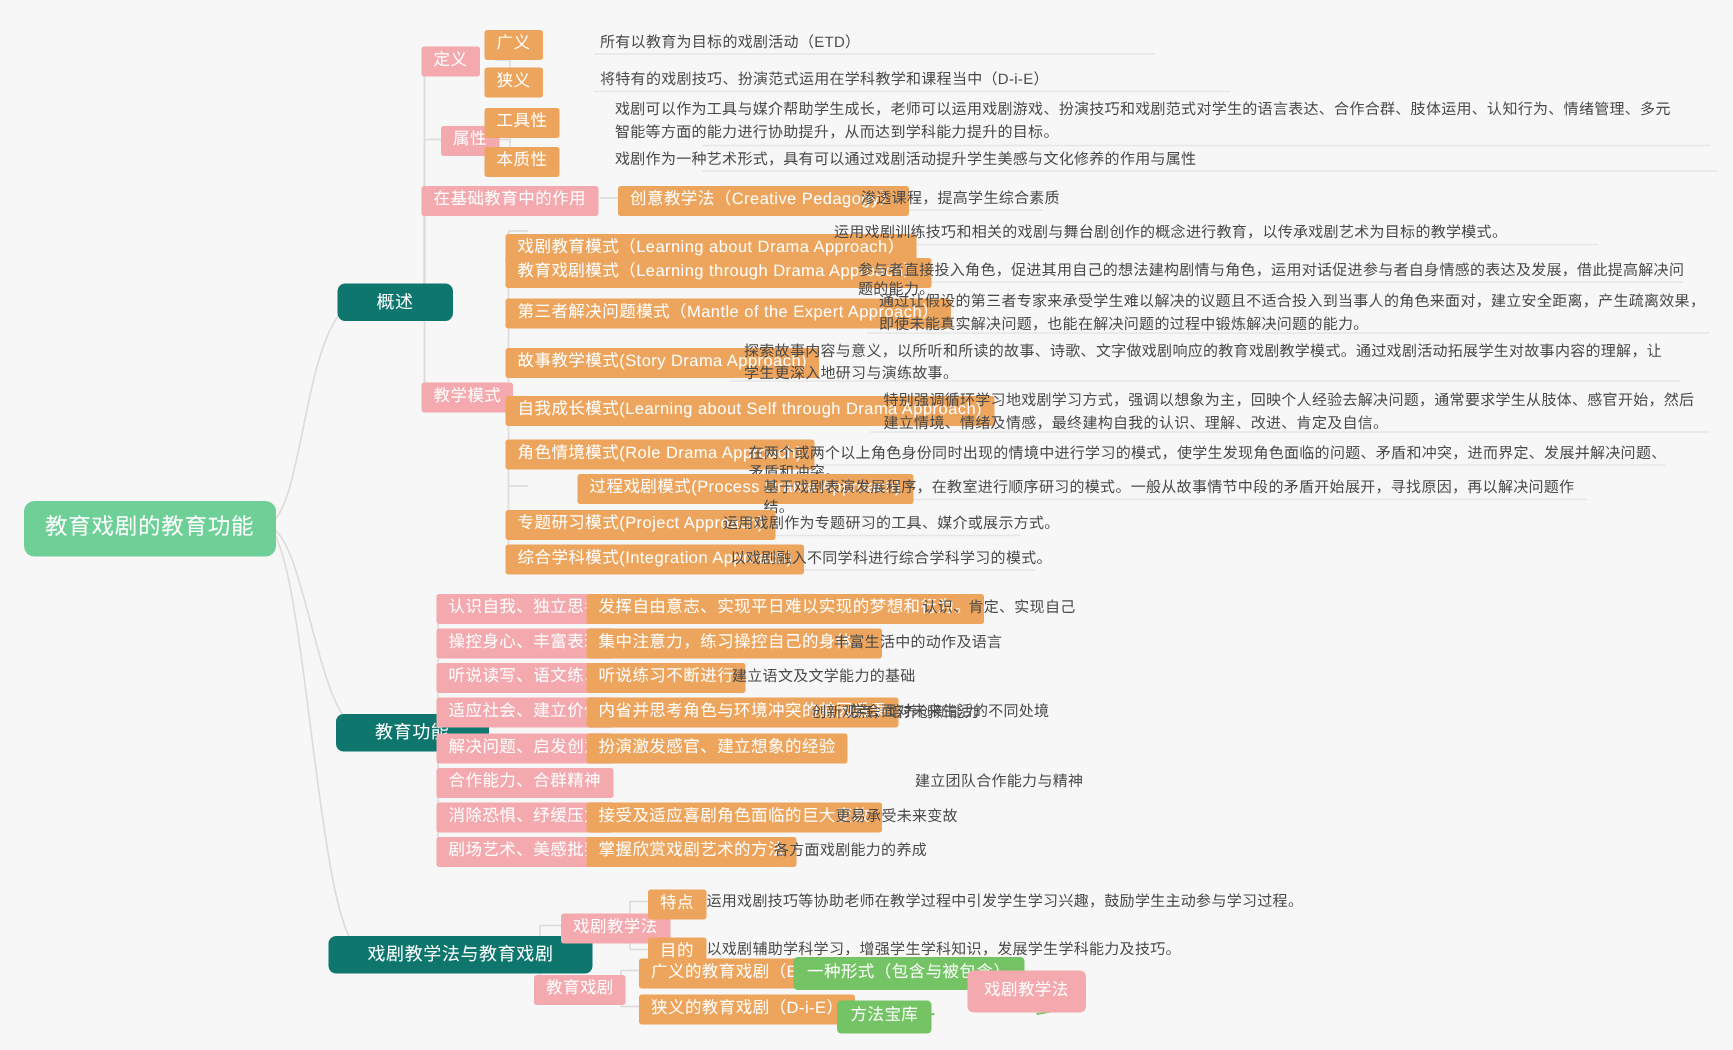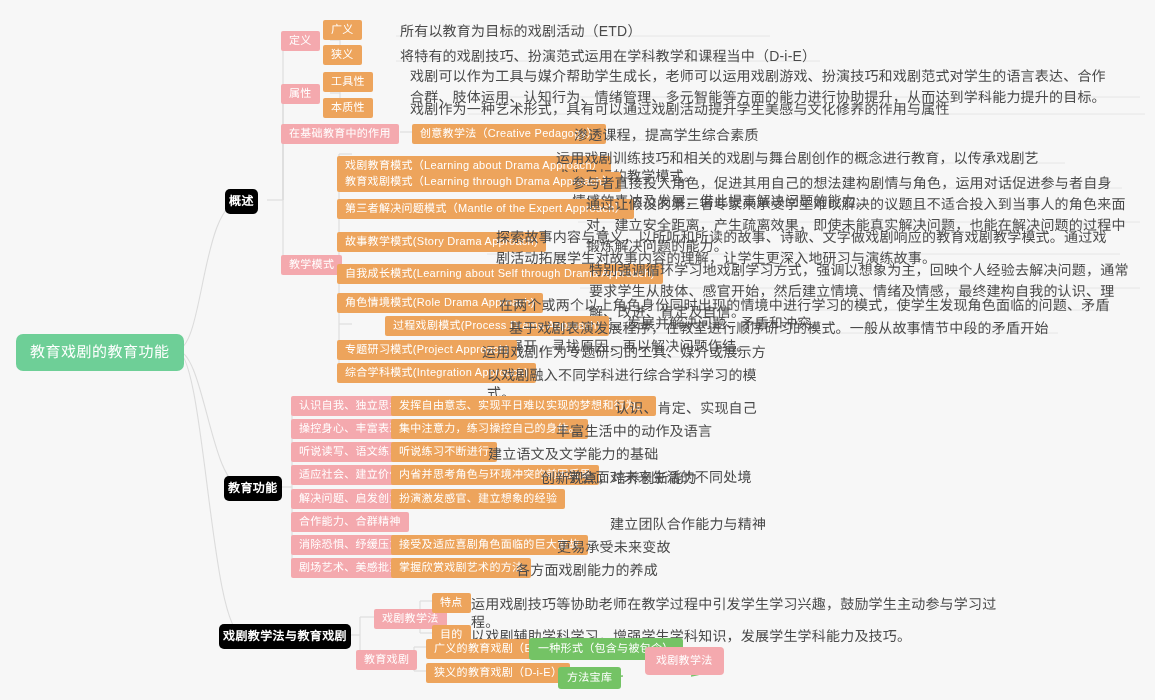--- a/index.html
+++ b/index.html
@@ -27,27 +27,26 @@
   .n-root{
     background:#6ecf97;
     color:#ffffff;
     border-radius:7px;
     font-size:15px;
     padding:9px 14px;
     letter-spacing:.5px;
   }
   
   .n-branch{
-    background:#000000;
+    background:#0f766e;
     color:#ffffff;
     border-radius:5px;
     font-size:12px;
-    padding:5px 4px;
+    padding:5px 26px;
     letter-spacing:.4px;
-    font-weight:bold;
   }
   
   .n-pink{
     background:#f4a9ae;
     color:#ffffff;
     font-size:11px;
     padding:3px 8px;
     border-radius:2px;
     letter-spacing:.3px;
   }
@@ -56,21 +55,21 @@
     background:#eda45c;
     color:#ffffff;
     font-size:11px;
     padding:3px 8px;
     border-radius:2px;
     letter-spacing:.3px;
   }
   
   .n-text{
     color:#4a4a4a;
-    font-size:14px;
+    font-size:10px;
     padding:2px 4px;
     background:transparent;
     white-space:normal;
     letter-spacing:.2px;
     align-items:flex-start;
   }
   .n-text.two-line{line-height:1.5;}
 
   
   .n-green{
@@ -221,21 +220,21 @@
     <span>所有以教育为目标的戏剧活动（ETD）</span>
   </div>
 
   <div class="node n-orange" style="left:323px;top:45px;">
     <span>狭义</span>
   </div>
   <div class="node n-text" style="left:396px;top:46px;width:450px;">
     <span>将特有的戏剧技巧、扮演范式运用在学科教学和课程当中（D-i-E）</span>
   </div>
 
-  <div class="node n-pink" style="left:281px;top:84px;">
+  <div class="node n-pink" style="left:294px;top:84px;">
     <span>属性</span>
   </div>
 
   <div class="node n-orange" style="left:323px;top:72px;">
     <span>工具性</span>
   </div>
   <div class="node n-text two-line" style="left:406px;top:64px;width:715px;">
     <span>戏剧可以作为工具与媒介帮助学生成长，老师可以运用戏剧游戏、扮演技巧和戏剧范式对学生的语言表达、合作合群、肢体运用、认知行为、情绪管理、多元智能等方面的能力进行协助提升，从而达到学科能力提升的目标。</span>
   </div>
 

